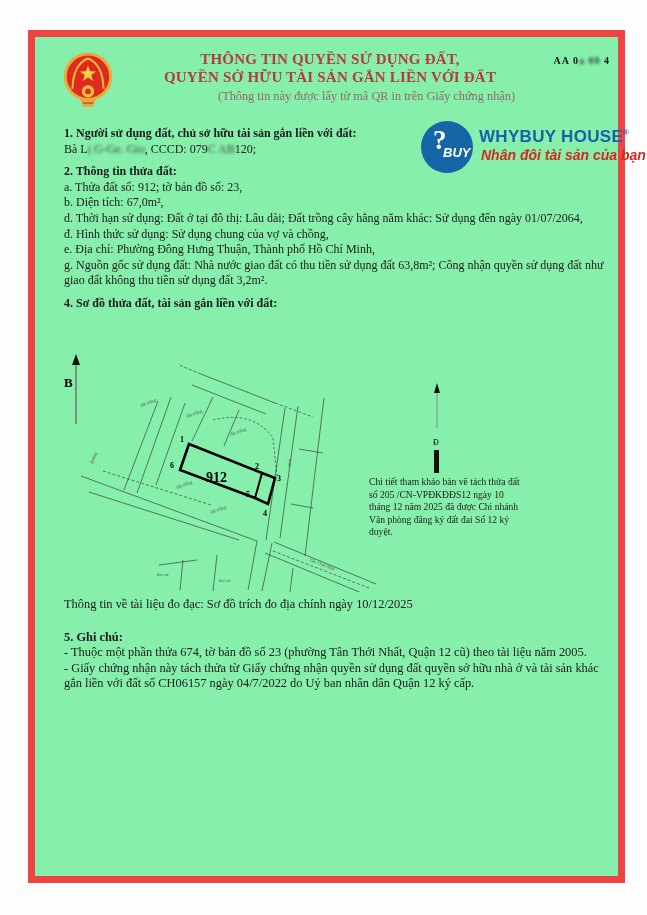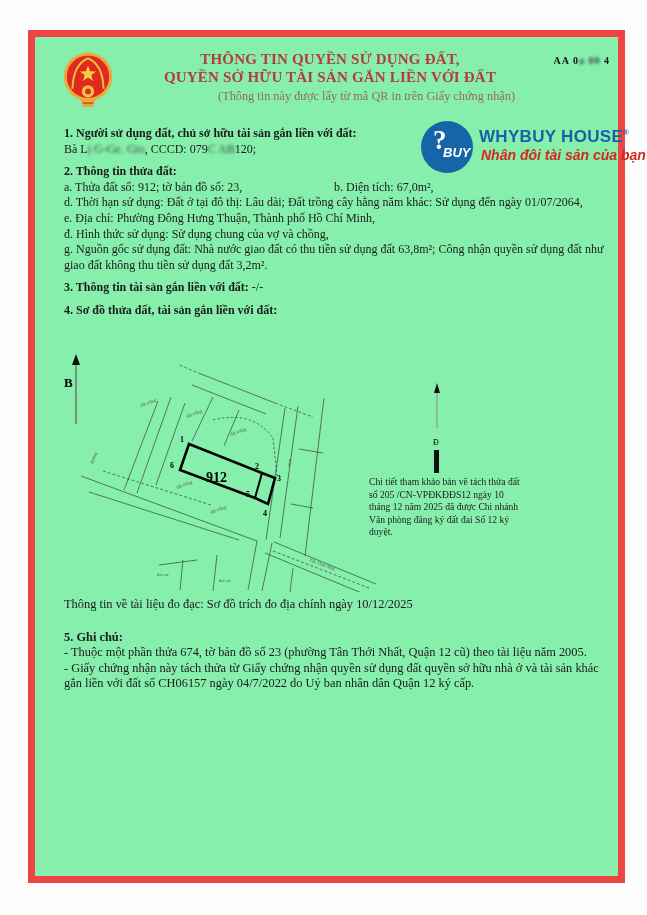--- a/index.html
+++ b/index.html
@@ -22,21 +22,21 @@
   .logo-badge{position:absolute;left:0;top:1px;width:52px;height:52px;border-radius:50%;background:#1565a7;}
   .logo-q{position:absolute;left:12px;top:4px;color:#fff;font-size:27px;font-weight:bold;font-family:"Liberation Serif",serif;}
   .logo-buy{position:absolute;left:22px;top:24px;color:#fff;font-size:13px;font-weight:bold;font-style:italic;}
   .logo-name{position:absolute;left:58px;top:7px;color:#1a5fa8;font-size:17px;font-weight:bold;letter-spacing:.3px;white-space:nowrap;}
   .logo-reg{font-size:8px;vertical-align:super;}
   .logo-tag{position:absolute;left:60px;top:27px;color:#d32a1f;font-size:14px;font-weight:bold;font-style:italic;white-space:nowrap;}
   
   .bodytext{position:absolute;left:29px;top:89px;width:554px;font-size:12px;line-height:15.6px;}
   .b{font-weight:bold;}
   .sec{margin-top:7px;}
-  .row-ab{display:flex;}
+  .row-ab{display:flex;flex-direction:column;}
   .row-ab .cell-a{width:270px;}
   .redacted{filter:blur(1.5px);opacity:.8;}
   
   .map{position:absolute;left:26px;top:317px;width:565px;height:240px;}
   .map svg{position:absolute;left:0;top:0;}
   .map-note{
     position:absolute;left:308px;top:122px;width:158px;
     font-size:9.6px;line-height:12.6px;color:#222;
   }
   
@@ -83,25 +83,24 @@
   <div class="bodytext">
     <div class="b">1. Người sử dụng đất, chủ sở hữu tài sản gắn liền với đất:</div>
     <div><span>Bà L</span><span class="redacted">ị G-Ge. Gio</span><span>, CCCD: 079</span><span class="redacted">C  AB</span><span>120;</span></div>
 
     <div class="sec b">2. Thông tin thửa đất:</div>
     <div class="row-ab">
       <span class="cell-a">a. Thửa đất số: 912; tờ bản đồ số: 23,</span>
       <span>b. Diện tích: 67,0m²,</span>
     </div>
     <div>d. Thời hạn sử dụng: Đất ở tại đô thị: Lâu dài; Đất trồng cây hằng năm khác: Sử dụng đến ngày 01/07/2064,</div>
+    <div>đ. Hình thức sử dụng: Sử dụng chung của vợ và chồng,</div>
     <div>e. Địa chỉ: Phường Đông Hưng Thuận, Thành phố Hồ Chí Minh,</div>
-    <div>đ. Hình thức sử dụng: Sử dụng chung của vợ và chồng,</div>
     <div>g. Nguồn gốc sử dụng đất: Nhà nước giao đất có thu tiền sử dụng đất 63,8m²; Công nhận quyền sử dụng đất như giao đất không thu tiền sử dụng đất 3,2m².</div>
 
-    <div class="sec"><span class="b">3. Thông tin tài sản gắn liền với đất:</span> <span>-/-</span></div>
     <div class="sec b">4. Sơ đồ thửa đất, tài sản gắn liền với đất:</div>
   </div>
 
   <div class="map">
     <svg viewBox="0 0 565 238" width="565" height="238">
 
       <g>
         <line x1="15" y1="6" x2="15" y2="70" stroke="#666" stroke-width="1.3"></line>
         <polygon points="15,0 11,11 19,11" fill="#111"></polygon>
         <text x="3" y="33" font-size="13" font-weight="bold">B</text>

